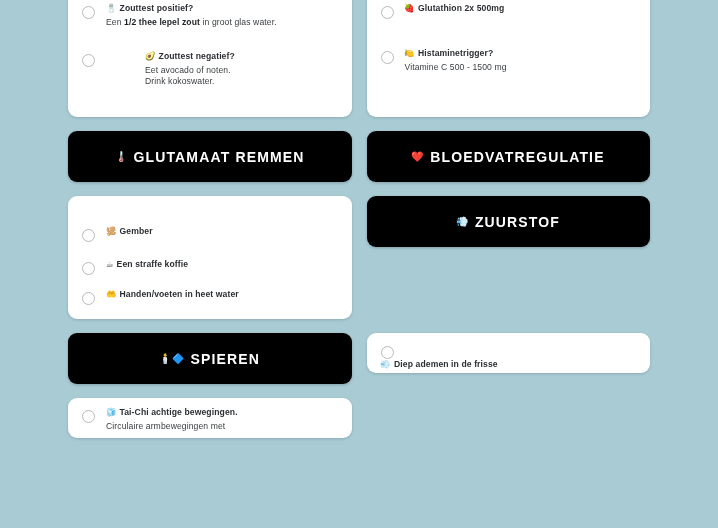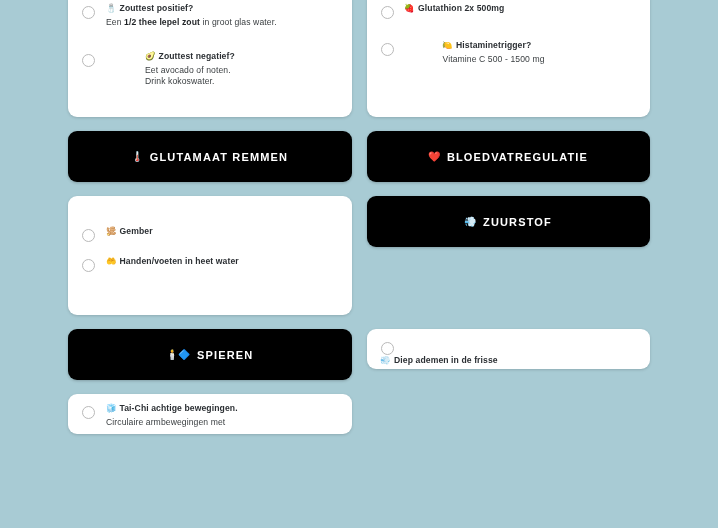--- a/index.html
+++ b/index.html
@@ -73,21 +73,21 @@
     justify-content:center;
     box-shadow:0 1px 3px rgba(0,0,0,0.22);
   }
   .section-header .sh-emj{
     font-size:10px;
     margin-right:6px;
     font-family:"DejaVu Sans", sans-serif;
   }
   .section-header .sh-title{
     color:#ffffff;
-    font-size:11px;
+    font-size:14px;
     font-weight:700;
     letter-spacing:1.15px;
     text-transform:uppercase;
   }
   
   .card.clip{overflow:hidden;}
 </style>
 </head>
 <body>
 
@@ -120,21 +120,21 @@
 
     <div class="card tall" style="margin-top:-9px;">
       <div class="opt">
         <span class="radio"></span>
         <div class="opt-body">
           <div class="opt-line head">
             <span class="emj">🍓</span><span>Glutathion 2x 500mg</span>
           </div>
         </div>
       </div>
-      <div class="opt" style="margin-top:21px;gap:38px;">
+      <div class="opt" style="margin-top:29px;">
         <span class="radio"></span>
         <div class="opt-body">
           <div class="opt-line head">
             <span class="emj">🍋</span><span>Histaminetrigger?</span>
           </div>
           <div class="opt-line">Vitamine C 500 - 1500 mg</div>
         </div>
       </div>
     </div>
 
@@ -150,20 +150,28 @@
 
     <div class="card mid">
       <div class="opt" style="margin-top:18px;">
         <span class="radio"></span>
         <div class="opt-body">
           <div class="opt-line head">
             <span class="emj">🫚</span><span>Gember</span>
           </div>
         </div>
       </div>
+      <div class="opt" style="margin-top:17px;">
+        <span class="radio"></span>
+        <div class="opt-body">
+          <div class="opt-line head">
+            <span class="emj">☕</span><span>Een straffe koffie</span>
+          </div>
+        </div>
+      </div>
       <div class="opt" style="">
         <span class="radio"></span>
         <div class="opt-body">
           <div class="opt-line head">
             <span class="emj">🤲</span><span>Handen/voeten in heet water</span>
           </div>
         </div>
       </div>
     </div>
 

